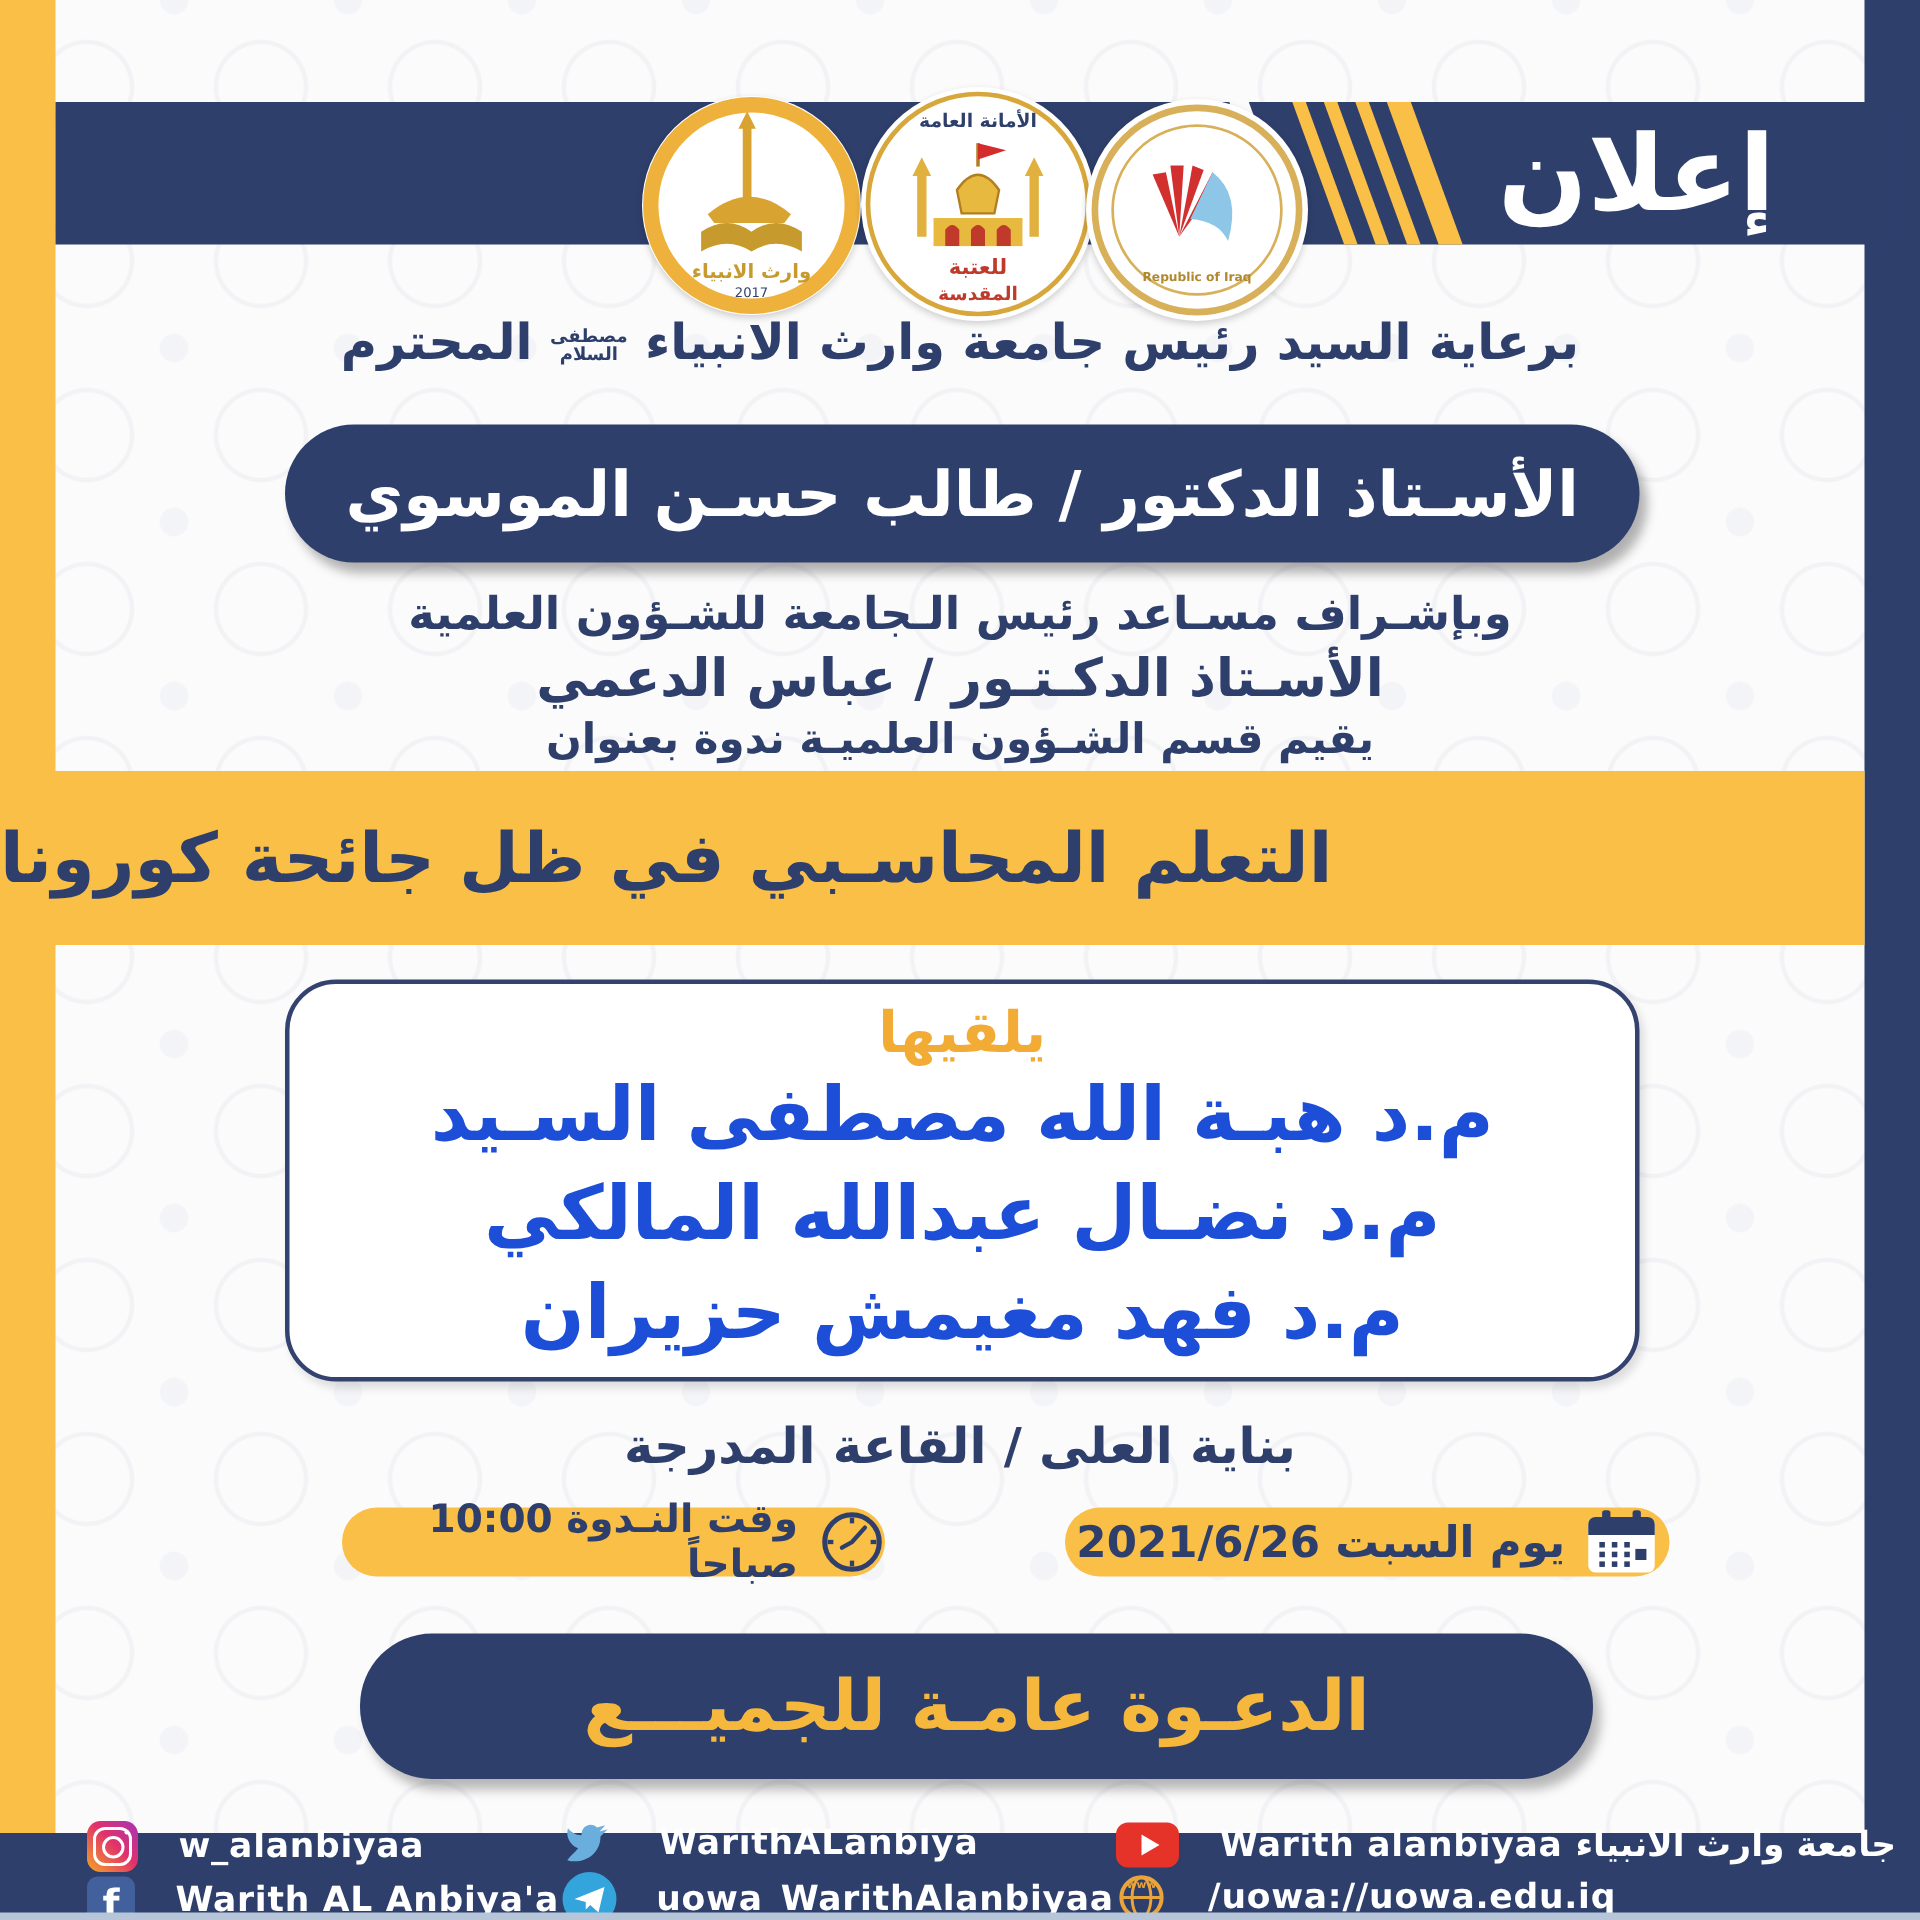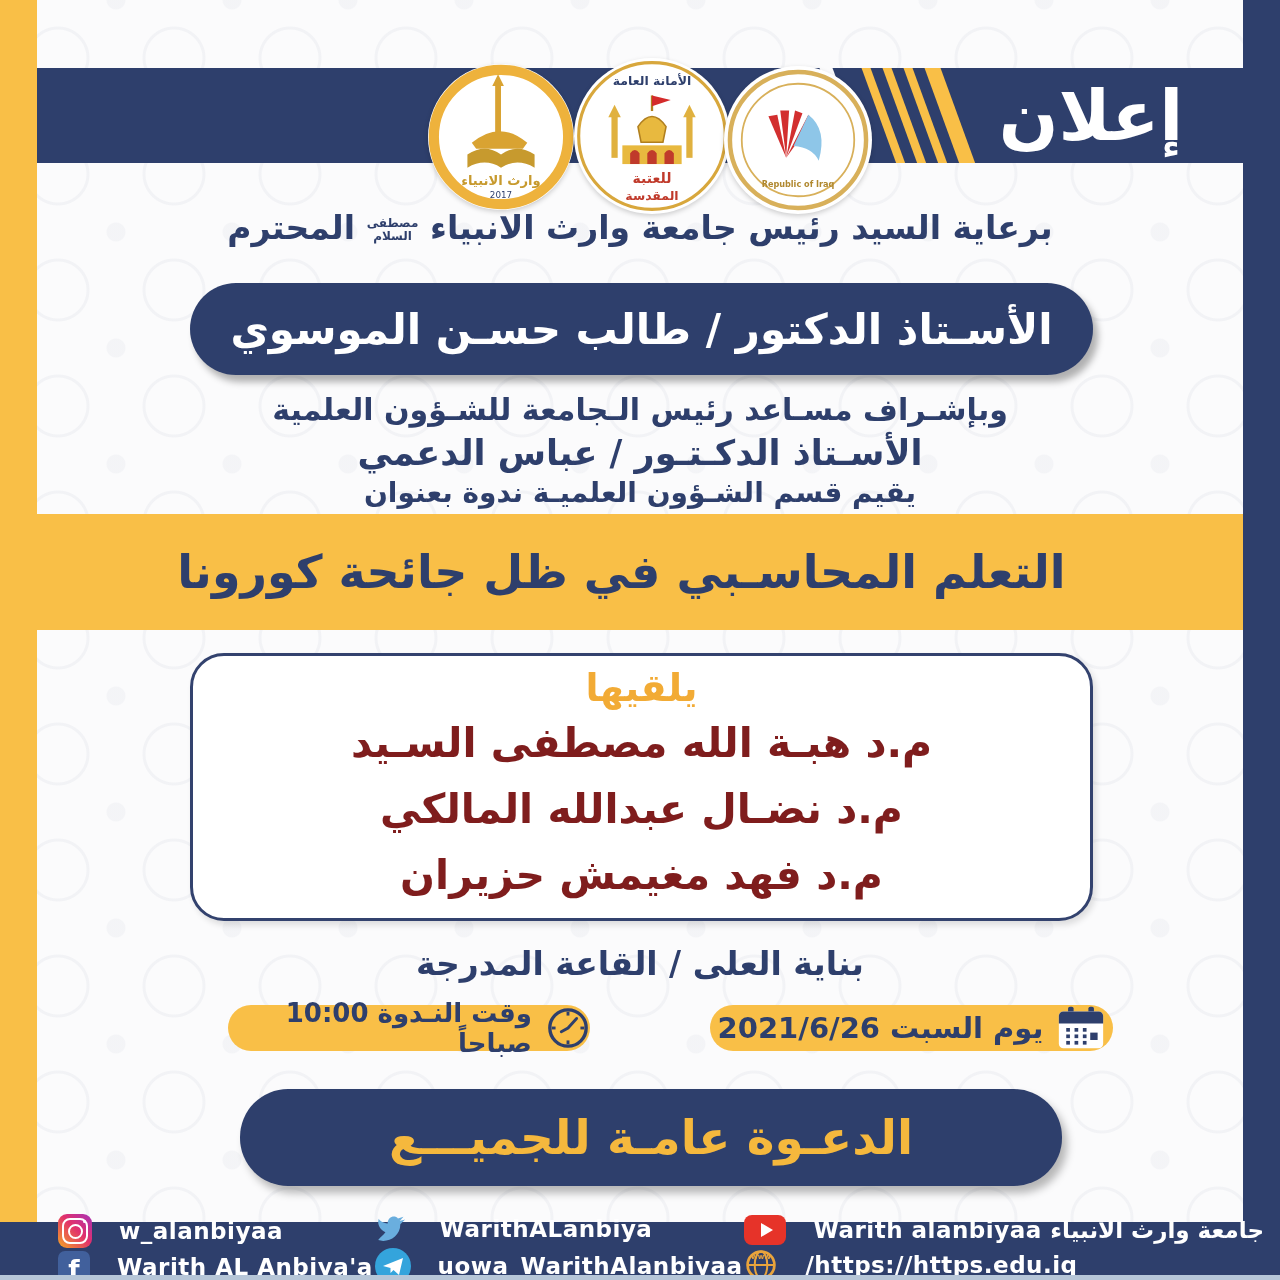--- a/index.html
+++ b/index.html
@@ -49,32 +49,32 @@
     background:#2e3f6c;border-radius:46px;box-shadow:5px 7px 7px rgba(0,0,0,.30);
     display:flex;align-items:center;justify-content:center;
     color:#fff;font-size:42px;font-weight:bold;direction:rtl;
   }
   .sup1{top:392px;font-size:30px;}
   .sup2{top:433px;font-size:35px;}
   .sup3{top:476px;font-size:28px;}
 
   .title-band{
     position:absolute;left:0;top:514px;width:1243px;height:116px;background:#f9bf47;
-    display:flex;align-items:center;justify-content:center;
+    display:flex;align-items:center;
   }
   .title-band .t{color:#2e3f6c;font-size:46px;font-weight:bold;direction:rtl;}
 
   .speakers-box{
     position:absolute;left:190px;top:653px;width:903px;height:268px;box-sizing:border-box;
     background:#ffffff;border:3px solid #33426e;border-radius:34px;
     display:flex;flex-direction:column;align-items:center;padding-top:10px;
     box-shadow:3px 4px 6px rgba(0,0,0,.12);
   }
   .delivered{color:#f2ab35;font-size:38px;font-weight:bold;direction:rtl;}
-  .speaker{color:#7f1d1d;font-size:41px;font-weight:bold;direction:rtl;line-height:66px;}
+  .speaker{color:#1d4ed8;font-size:50px;font-weight:bold;direction:rtl;line-height:66px;}
 
   .location{top:944px;font-size:33px;}
 
   .pill{
     position:absolute;top:1005px;height:46px;background:#f9bf47;border-radius:31px;
     display:flex;align-items:center;justify-content:center;gap:14px;direction:rtl;
     color:#2e3f6c;font-weight:bold;
   }
   .pill.date{left:710px;width:403px;font-size:29px;}
   .pill.time{left:228px;width:362px;font-size:26px;}
@@ -271,20 +271,20 @@
             </span>
           <span class="txt">Warith alanbiyaa جامعة وارث الانبياء</span>
         </div>
         <div class="frow">
           <svg width="34" height="34" viewBox="0 0 38 38">
             <circle cx="19" cy="19" r="15" fill="none" stroke="#e9a43c" stroke-width="3"></circle>
             <ellipse cx="19" cy="19" rx="7" ry="15" fill="none" stroke="#e9a43c" stroke-width="2.2"></ellipse>
             <line x1="4" y1="19" x2="34" y2="19" stroke="#e9a43c" stroke-width="2.2"></line>
             <text x="19" y="12" text-anchor="middle" font-size="8" font-weight="bold" fill="#e9a43c">www</text>
           </svg>
-          <span class="txt">/https://https.edu.iq</span>
+          <span class="txt">/uowa://uowa.edu.iq</span>
         </div>
       </div>
     </div>
     <div class="footer-bottom-line"></div>
   </div>
 
 </div>
 
 </body></html>

